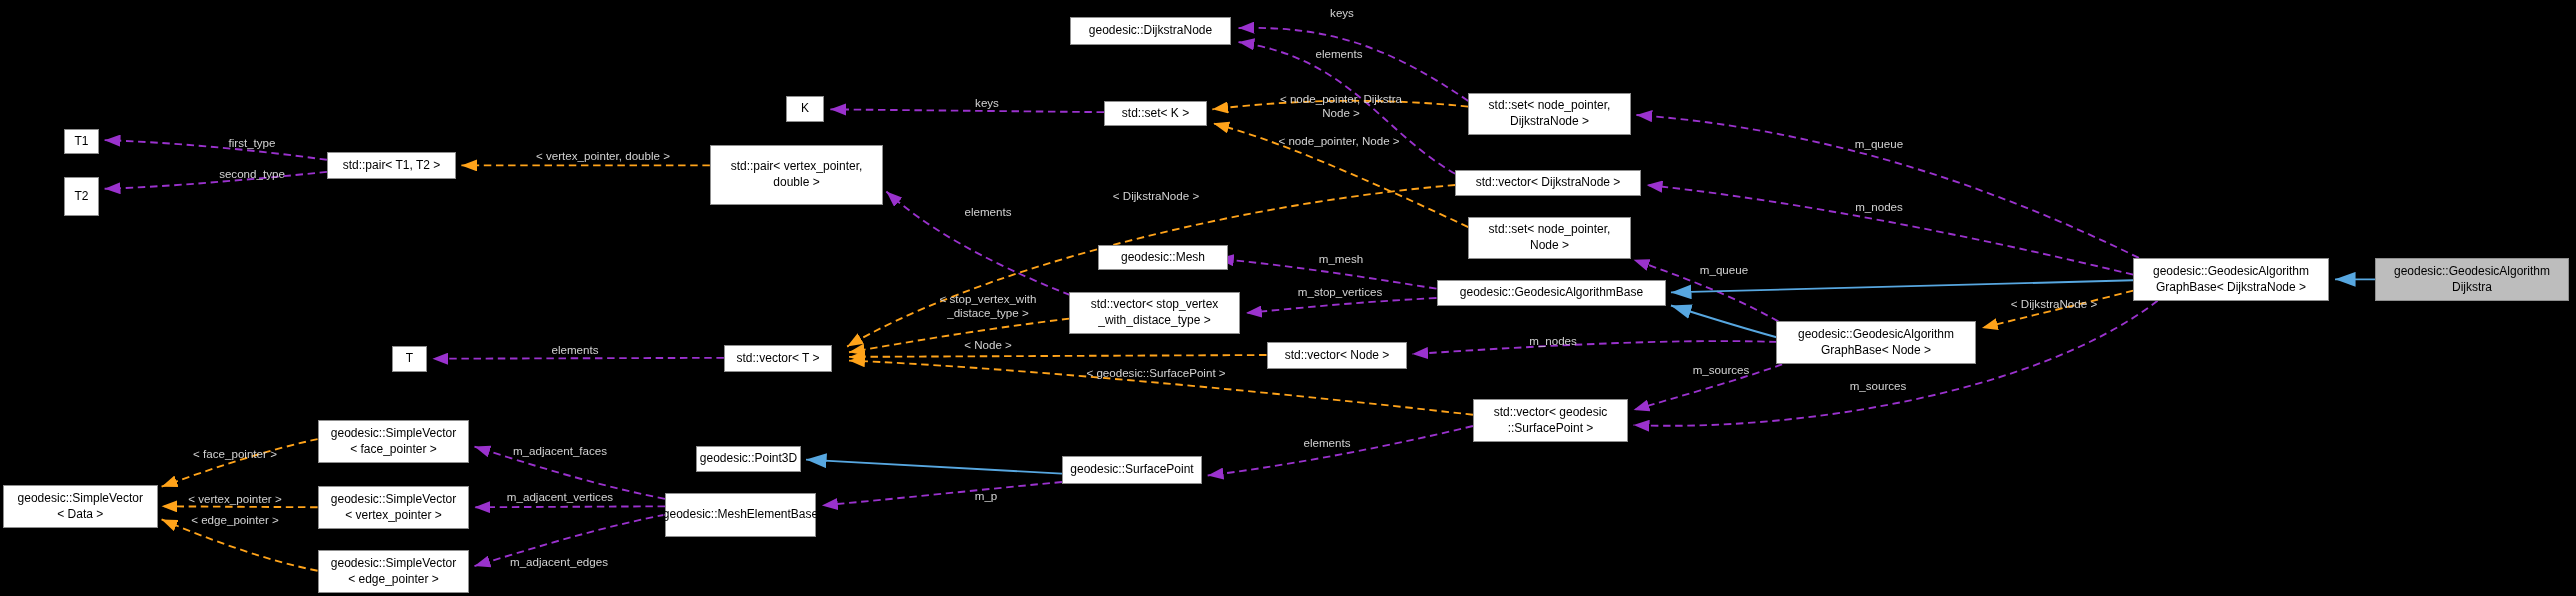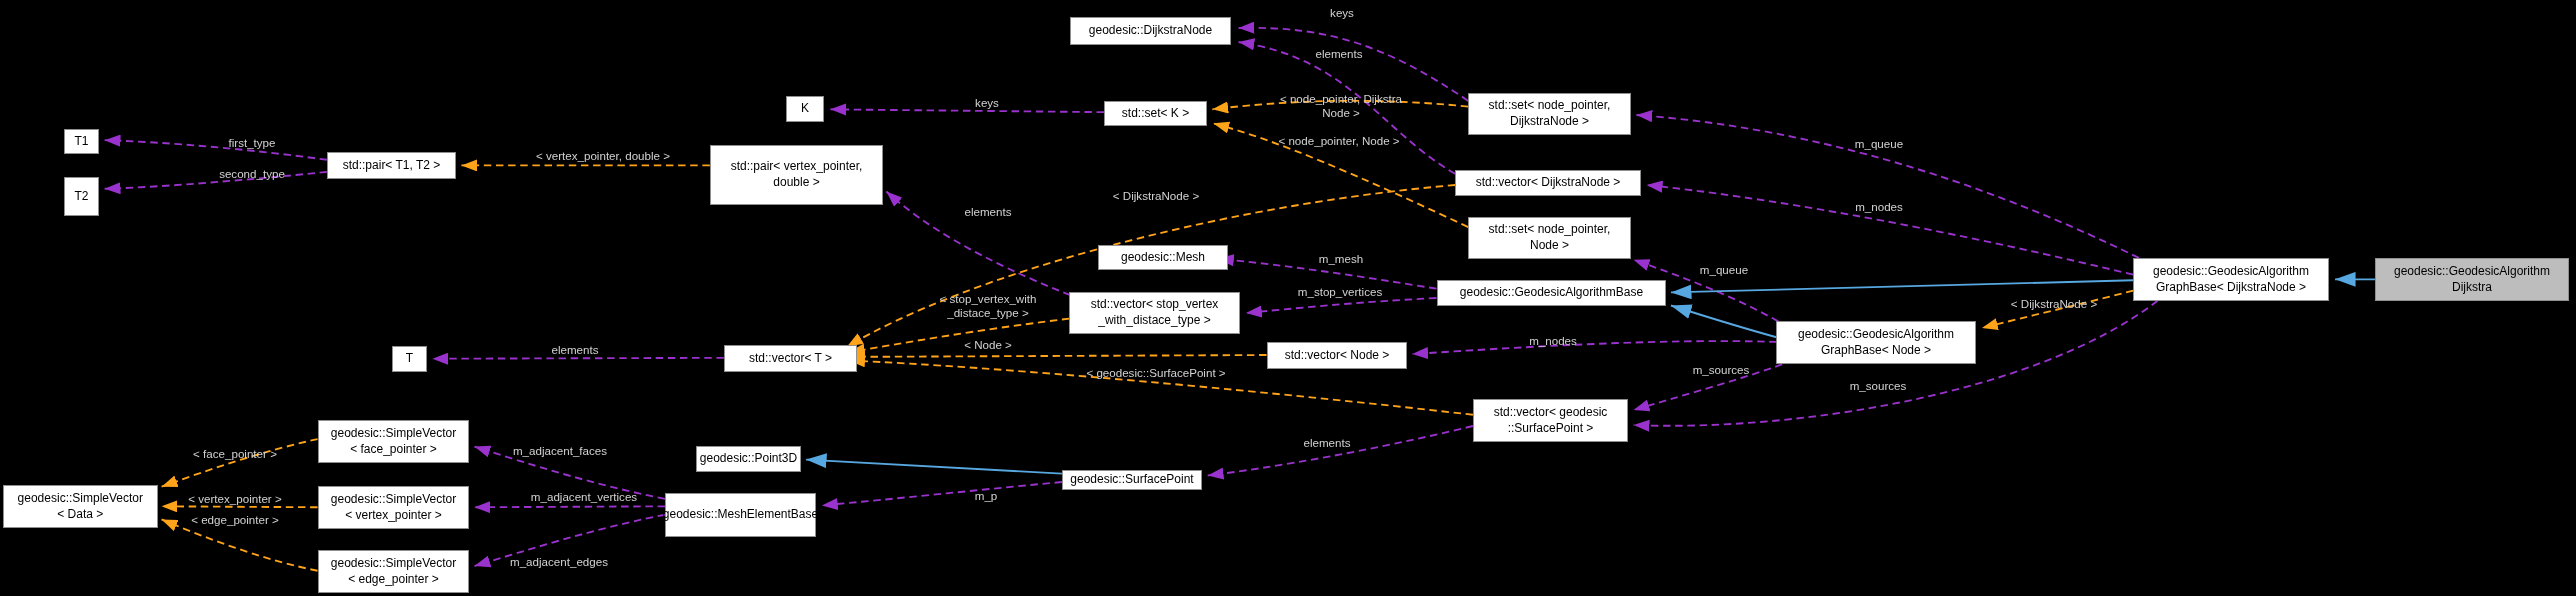--- a/index.html
+++ b/index.html
@@ -43,25 +43,25 @@
   #n-k{left:786px;top:96px;width:38px;height:26px;}
   #n-set-k{left:1104px;top:101px;width:103px;height:25px;}
   #n-dijkstra-node{left:1070px;top:17px;width:161px;height:28px;}
   #n-set-np-dijkstra{left:1468px;top:93px;width:163px;height:42px;}
   #n-vec-dijkstra{left:1455px;top:170px;width:186px;height:26px;}
   #n-set-np-node{left:1468px;top:217px;width:163px;height:42px;}
   #n-mesh{left:1098px;top:245px;width:130px;height:25px;}
   #n-vec-stop-vertex{left:1069px;top:292px;width:171px;height:42px;}
   #n-algorithm-base{left:1437px;top:280px;width:229px;height:26px;}
   #n-t{left:392px;top:346px;width:35px;height:26px;}
-  #n-vec-t{left:724px;top:345px;width:133px;height:27px;}
+  #n-vec-t{left:724px;top:345px;width:108px;height:27px;}
   #n-vec-node{left:1267px;top:342px;width:140px;height:27px;}
   #n-graph-base-node{left:1776px;top:321px;width:200px;height:43px;}
   #n-vec-surface-point{left:1473px;top:399px;width:155px;height:43px;}
-  #n-surface-point{left:1062px;top:470px;width:140px;height:20px;}
+  #n-surface-point{left:1062px;top:456px;width:140px;height:28px;}
   #n-point3d{left:696px;top:446px;width:105px;height:26px;}
   #n-mesh-element-base{left:665px;top:493px;width:151px;height:44px;}
   #n-sv-data{left:2.8px;top:485px;width:155px;height:43px;}
   #n-sv-face{left:318px;top:420px;width:151px;height:43px;}
   #n-sv-vertex{left:318px;top:486px;width:151px;height:43px;}
   #n-sv-edge{left:318px;top:550px;width:151px;height:43px;}
   #n-graph-base-dijkstra{left:2133px;top:258px;width:196px;height:43px;}
   #n-dijkstra{left:2375px;top:258px;width:194px;height:43px;}
 
   
@@ -84,21 +84,21 @@
   #l-tmpl-stop-vertex{left:988px;top:292px;}
   #l-tmpl-node{left:988px;top:338px;}
   #l-tmpl-surface-point{left:1156px;top:366px;}
   #l-m-sources-left{left:1721px;top:363px;}
   #l-m-sources-right{left:1878px;top:379px;}
   #l-tmpl-dijkstranode-right{left:2054px;top:297px;}
   #l-elements-sp{left:1327px;top:436px;}
   #l-m-p{left:986px;top:489px;}
   #l-elements-vt{left:575px;top:343px;}
   #l-m-adjacent-faces{left:560px;top:444px;}
-  #l-m-adjacent-vertices{left:560px;top:490px;margin-left:24px;}
+  #l-m-adjacent-vertices{left:560px;top:490px;}
   #l-m-adjacent-edges{left:559px;top:512px;margin-top:43px;}
   #l-tmpl-face-pointer{left:235px;top:447px;}
   #l-tmpl-vertex-pointer{left:235px;top:492px;}
   #l-tmpl-edge-pointer{left:235px;top:513px;}
 </style>
 </head>
 <body>
 
 <div class="canvas">
 

